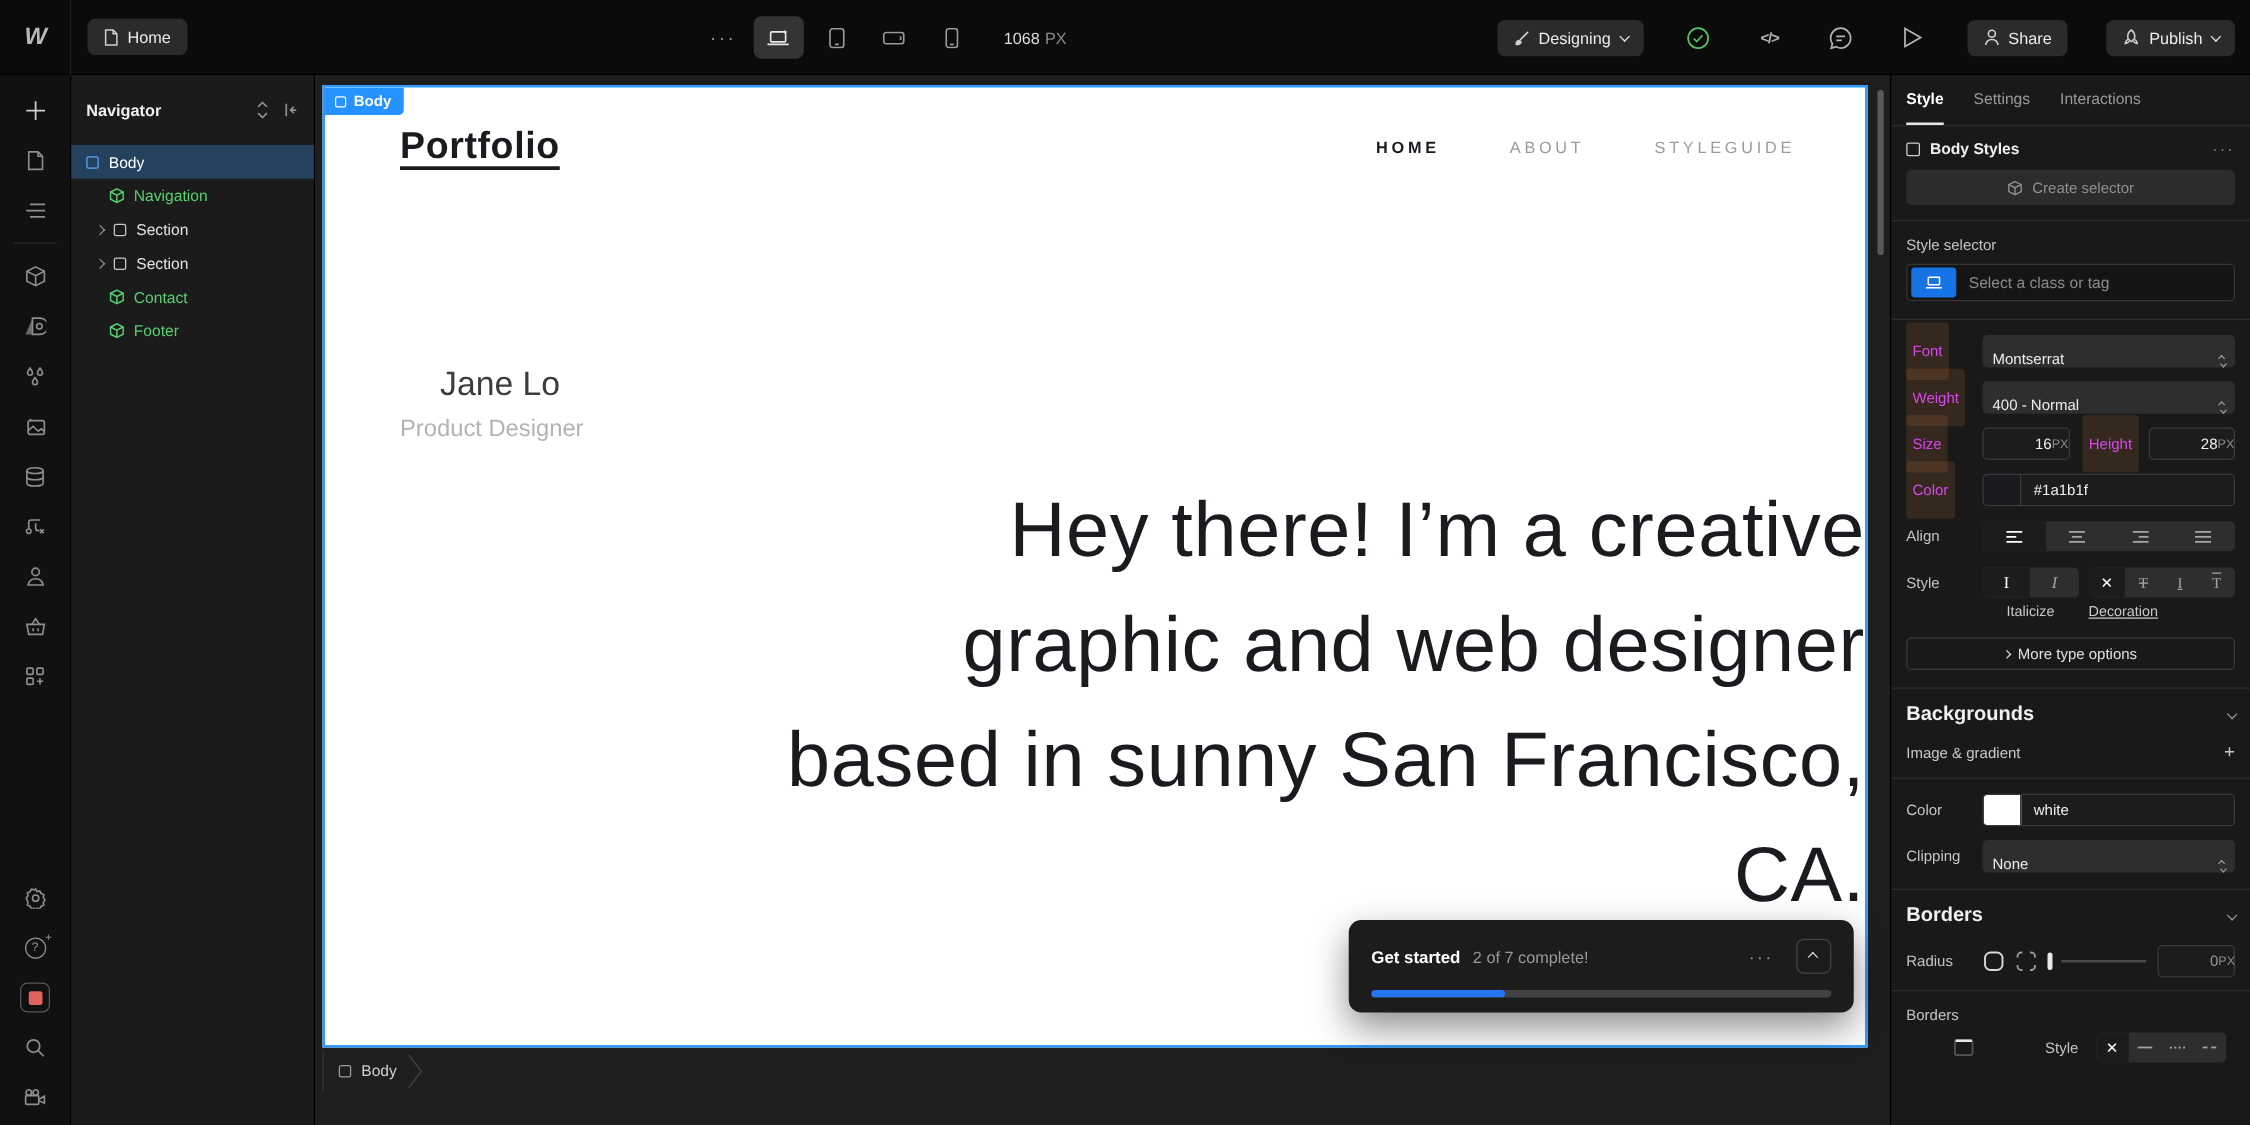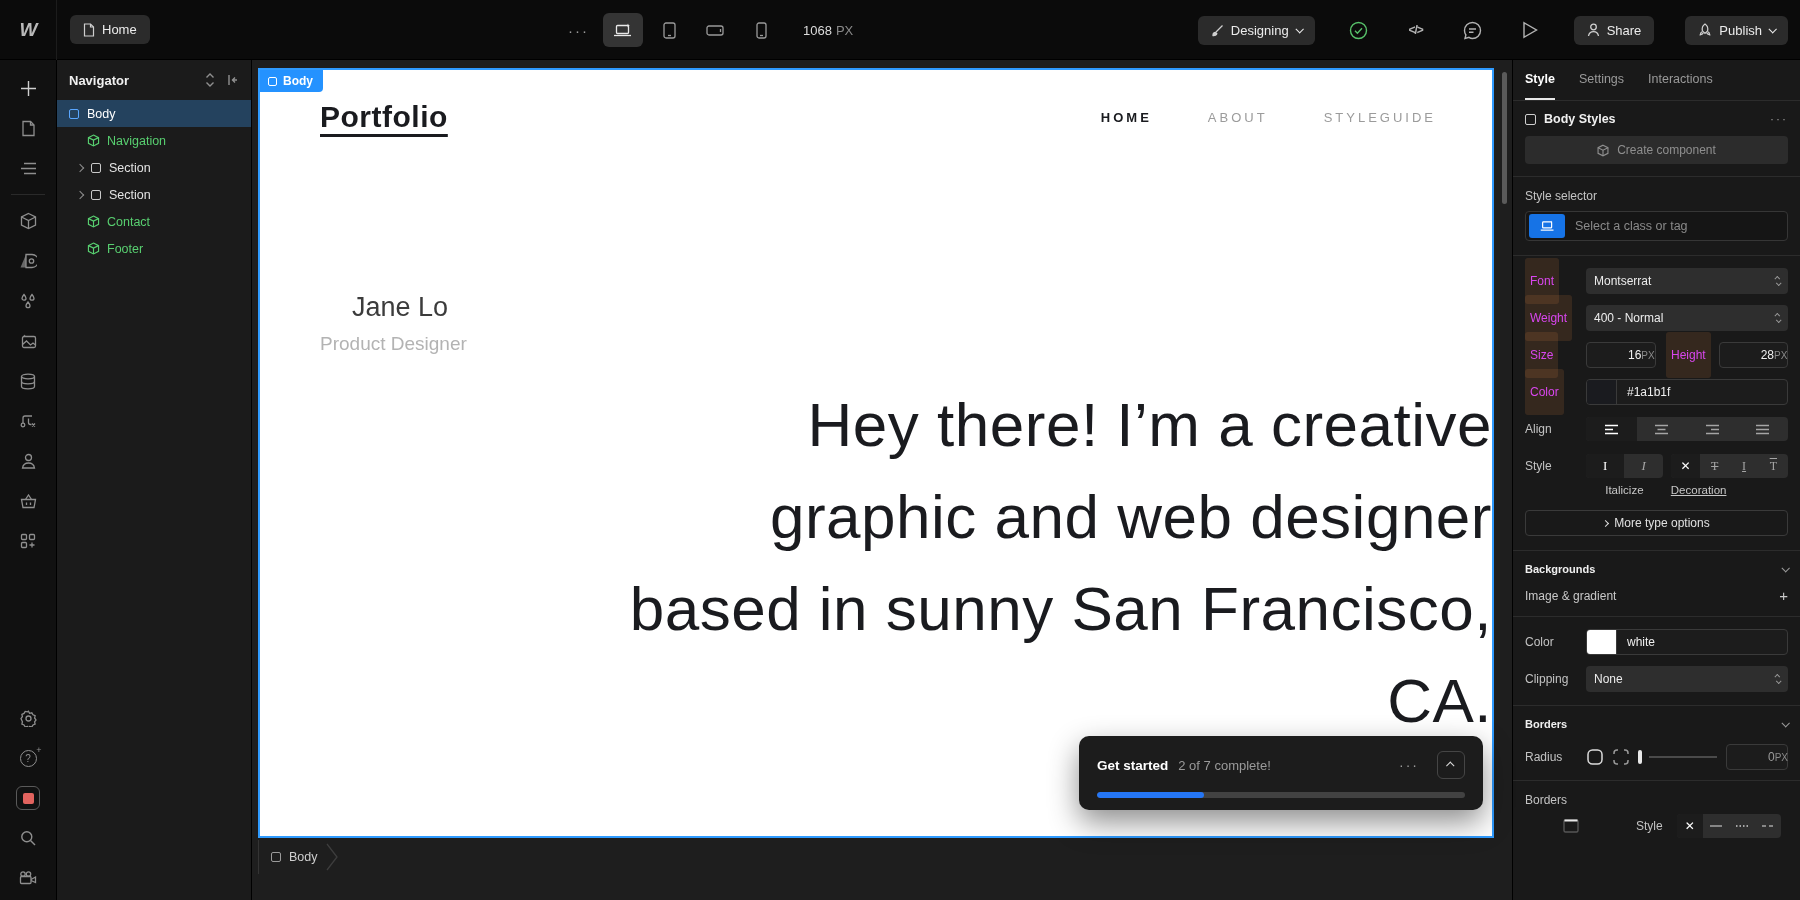--- a/index.html
+++ b/index.html
@@ -33,21 +33,21 @@
   .rail-btn.bright { color:#cfcfcf; }
   .rail-div { width:34px; height:1px; background:#2a2a2a; margin:4px 0 8px; }
   .rail-spacer { flex:1; }
   .help-circle { width:17px; height:17px; border:1.4px solid currentColor; border-radius:50%; display:flex; align-items:center; justify-content:center; font-size:10px; position:relative; }
   .help-circle .spark { position:absolute; top:-6px; right:-6px; font-size:9px; }
   .rec-box { width:24px; height:24px; border:1.5px solid #5a5a5a; border-radius:6px; display:flex; align-items:center; justify-content:center; }
   .rec-box .dot { width:11px; height:11px; background:#e2635e; border-radius:2px; }
 
   
   .navigator { position:absolute; left:57px; top:60px; width:195px; height:840px; background:#1b1b1b; border-right:1px solid #000; }
-  .nav-head { height:40px; display:flex; align-items:center; padding:0 12px; }
+  .nav-head { height:56px; display:flex; align-items:center; padding:0 12px; }
   .nav-title { font-size:13px; font-weight:bold; color:#f0f0f0; flex:1; }
   .nav-head-icon { color:#8f8f8f; margin-left:12px; cursor:pointer; display:flex; }
   .nav-row { height:27px; display:flex; align-items:center; font-size:12.5px; cursor:pointer; padding-left:12px; }
   .nav-row.selected { background:#24425e; }
   .nav-row .sq { width:10px; height:10px; border:1.3px solid #c9c9c9; border-radius:2px; margin-right:8px; flex-shrink:0; }
   .nav-row.selected .sq { border-color:#5aa7ff; }
   .nav-row .cube { margin-right:7px; flex-shrink:0; }
   .nav-row .lbl { color:#e3e3e3; font-weight:500; }
   .nav-row.selected .lbl { color:#fff; }
   .nav-row.green .lbl { color:#58cf70; }
@@ -99,40 +99,40 @@
   .sel-label { padding:12px 12px 8px; color:#c4c4c4; }
   .selector { margin:0 12px 14px; height:30px; background:#151515; border:1px solid #363636; border-radius:4px; display:flex; align-items:center; cursor:text; }
   .selector .bluebox { width:36px; height:24px; background:#1673e6; border-radius:3px; margin:0 0 0 3px; display:flex; align-items:center; justify-content:center; color:#fff; cursor:pointer; }
   .selector .ph { margin-left:10px; color:#8a8a8a; font-size:12.5px; }
 
   .rows { padding:12px 12px 2px; }
   .prow { display:flex; align-items:center; height:26px; margin-bottom:11px; }
   .plabel { width:61px; flex-shrink:0; }
   .plabel span, .amber-tag { color:#d946ef; background:rgba(207,123,61,.16); padding:16px 5px; border-radius:3px; }
   .plabel.plain { color:#c3c3c3; }
-  .select { flex:1; height:26px; background:#2e2e2e; border-radius:4px; display:flex; align-items:center; padding:0 8px; color:#ececec; cursor:pointer;gap:24px; }
+  .select { flex:1; height:26px; background:#2e2e2e; border-radius:4px; display:flex; align-items:flex-end; padding:0 8px; color:#ececec; cursor:pointer;gap:24px; }
   .select .val { flex:1; }
   .updown { color:#9a9a9a; display:flex; flex-direction:column; gap:2px; align-items:center; }
   .numin { height:26px; background:#1c1c1c; border:1px solid #3a3a3a; border-radius:4px; display:flex; align-items:center; padding:0 7px; cursor:text; }
   .numin .v { color:#f0f0f0; flex:1;margin-left:34px; }
   .numin .u { color:#8a8a8a; font-size:10px; }
   .colorin { flex:1; height:26px; background:#1c1c1c; border:1px solid #3a3a3a; border-radius:4px; display:flex; align-items:center; overflow:hidden; cursor:pointer; }
   .colorin .swatch { width:30px; height:24px; border-right:1px solid #3a3a3a; flex-shrink:0; }
   .colorin .cv { margin-left:10px; color:#f0f0f0; }
   .seg-group { display:flex; background:#2e2e2e; border-radius:4px; overflow:hidden; height:24px; }
   .seg { display:flex; align-items:center; justify-content:center; color:#a5a5a5; cursor:pointer; }
   .seg.active { background:#1c1c1c; color:#fff; }
   .align-group { flex:1; }
   .align-group .seg { flex:1; }
   .serifI { font-family:"Liberation Serif", serif; font-size:13px; }
   .deco-T { font-size:12px; font-family:"Liberation Serif", serif; }
   .cap-row { display:flex; margin:-6px 0 10px 61px; font-size:11.5px; color:#c7c7c7; }
   .more-btn { margin:2px 12px 14px; height:26px; border:1px solid #3a3a3a; border-radius:4px; display:flex; align-items:center; justify-content:center; gap:6px; color:#e0e0e0; cursor:pointer; }
   .sec-head { display:flex; align-items:center; padding:12px; cursor:pointer; }
-  .sec-head .t { font-size:11px; font-weight:bold; color:#f0f0f0; flex:1; }
+  .sec-head .t { font-size:16px; font-weight:bold; color:#f0f0f0; flex:1; }
   .sub-row { display:flex; align-items:center; padding:0 12px 12px; color:#c9c9c9; cursor:pointer; }
   .sub-row .t { flex:1; }
   .plus-glyph { font-size:15px; color:#c9c9c9; }
   .slider-handle { width:4px; height:14px; background:#e8e8e8; border-radius:2px; margin:0 7px 0 8px; cursor:pointer; }
   .slider-track { flex:1; height:2px; background:#4a4a4a; cursor:pointer; }
   .side-icon { margin-left:37px; cursor:pointer; }
   .bstyle-group .seg { width:26px; }
 </style>
 </head>
 <body>
@@ -457,21 +457,21 @@
   <div class="el-row">
     <span class="sq"></span>
     <span class="el-name">Body Styles</span>
     <span class="panel-dots">···</span>
   </div>
   <div class="create-btn">
     <svg width="12" height="13" viewBox="0 0 17 18" fill="none" stroke="currentColor" stroke-width="1.6">
         <path d="M8.5 1.5L15.5 5v8l-7 3.5-7-3.5V5z"></path>
         <path d="M1.5 5l7 3.5 7-3.5M8.5 8.5V16.5"></path>
       </svg>
-    <span>Create component</span>
+    <span>Create selector</span>
   </div>
   <div class="divider"></div>
 
   <div class="sel-label">Style selector</div>
   <div class="selector">
     <span class="bluebox">
       <svg width="15" height="12" viewBox="0 0 20 16" fill="none" stroke="#fff" stroke-width="1.6">
           <rect x="3.5" y="2.5" width="12" height="8" rx="1"></rect>
           <path d="M1 13.5h17"></path>
           <path d="M15 .8l.5 1.2 1.2.5-1.2.5-.5 1.2" fill="#fff" stroke="none"></path>

